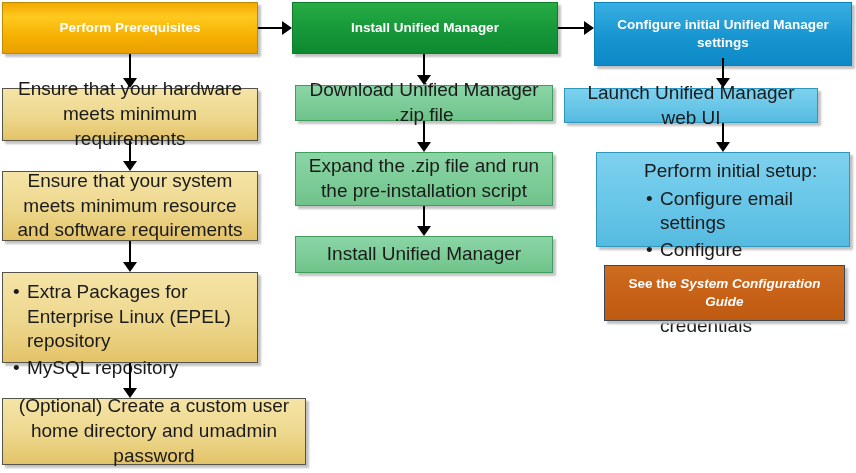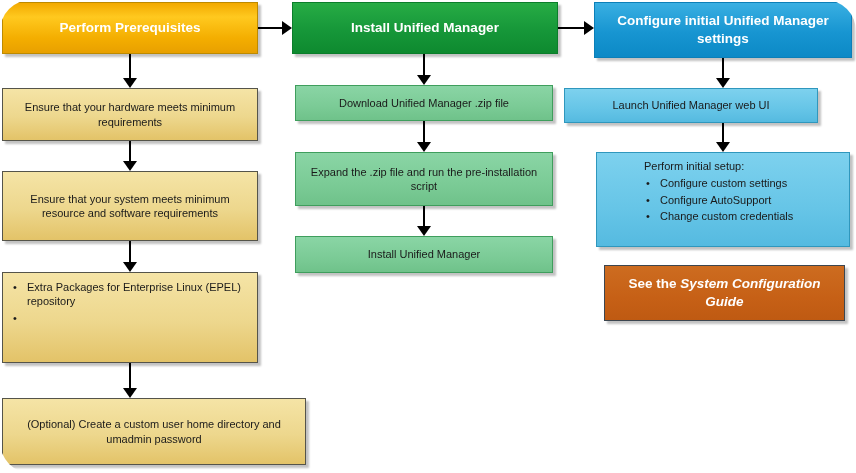--- a/index.html
+++ b/index.html
@@ -1,39 +1,39 @@
 <!DOCTYPE html>
 <html><head>
 <meta charset="utf-8">
 <style>
   html,body{margin:0;padding:0;background:#fff;}
   #canvas{
     position:relative;width:856px;height:473px;background:#ffffff;
-    font-family:"Liberation Sans",sans-serif;overflow:hidden;border-radius:31px;
+    font-family:"Liberation Sans",sans-serif;overflow:hidden;
   }
   .box{
     position:absolute;box-sizing:border-box;
     box-shadow:3px 3px 2px #c2c2c2;
     display:flex;align-items:center;justify-content:center;
     text-align:center;line-height:1.3;
   }
   .hdr{color:#ffffff;font-weight:bold;font-size:13.5px;}
   .hdr-gold{
     background:linear-gradient(180deg,#F2A900 0%,#FFC91F 28%,#F4AE00 70%,#E8A000 100%);
     border:1px solid #BD8A00;
   }
   .hdr-green{
     background:linear-gradient(180deg,#27AC45 0%,#169739 55%,#0E8A2F 100%);
     border:1px solid #0B7E2B;
   }
   .hdr-blue{
     background:linear-gradient(180deg,#39AFE2 0%,#1795D1 55%,#0C89C6 100%);
     border:1px solid #0B7FB8;
   }
-  .step{font-size:11px;color:#1a1a1a;}
+  .step{font-size:19px;color:#1a1a1a;}
   .step-tan{
     background:linear-gradient(180deg,#F5E4A6 0%,#EDD78D 55%,#E3C368 100%);
     border:1px solid #55544A;
   }
   .step-green{
     background:linear-gradient(180deg,#8AD5A5 0%,#7BCB96 60%,#6FC28A 100%);
     border:1px solid #3F9E5D;
   }
   .step-blue{
     background:linear-gradient(180deg,#7DD1EE 0%,#66C5E7 60%,#55BAE0 100%);
@@ -80,20 +80,21 @@
     <span>Ensure that your system meets minimum resource and software requirements</span>
   </div>
 
   <div class="box step step-tan list-box" style="left:2px;top:272px;width:256px;height:91px;">
     <div class="bullet-row">
       <span class="bullet-dot">•</span>
       <span>Extra Packages for Enterprise Linux (EPEL) repository</span>
     </div>
     <div class="bullet-row">
       <span class="bullet-dot">•</span>
+      <span>MySQL repository</span>
     </div>
   </div>
 
   <div class="box step step-tan pad" style="left:2px;top:398px;width:304px;height:67px;">
     <span>(Optional) Create a custom user home directory and umadmin password</span>
   </div>
 
   <div class="box hdr hdr-green pad" style="left:292px;top:2px;width:266px;height:52px;">
     <span>Install Unified Manager</span>
   </div>
@@ -103,33 +104,33 @@
   </div>
 
   <div class="box step step-green pad" style="left:295px;top:152px;width:258px;height:54px;">
     <span>Expand the .zip file and run the pre-installation script</span>
   </div>
 
   <div class="box step step-green pad" style="left:295px;top:236px;width:258px;height:37px;">
     <span>Install Unified Manager</span>
   </div>
 
-  <div class="box hdr hdr-blue" style="left:594px;top:2px;width:258px;height:56px;padding:2px 16px;">
+  <div class="box hdr hdr-blue" style="left:594px;top:2px;width:258px;height:64px;padding:2px 16px;">
     <span>Configure initial Unified Manager settings</span>
   </div>
 
   <div class="box step step-blue pad" style="left:564px;top:88px;width:254px;height:35px;">
     <span>Launch Unified Manager web UI</span>
   </div>
 
   <div class="box step step-blue list-box" style="left:596px;top:152px;width:254px;height:95px;padding-left:47px;">
     <div class="list-title">Perform initial setup:</div>
     <div class="bullet-row">
       <span class="bullet-dot">•</span>
-      <span>Configure custom settings</span>
+      <span>Configure email settings</span>
     </div>
     <div class="bullet-row">
       <span class="bullet-dot">•</span>
       <span>Configure AutoSupport</span>
     </div>
     <div class="bullet-row">
       <span class="bullet-dot">•</span>
       <span>Change custom credentials</span>
     </div>
   </div>

